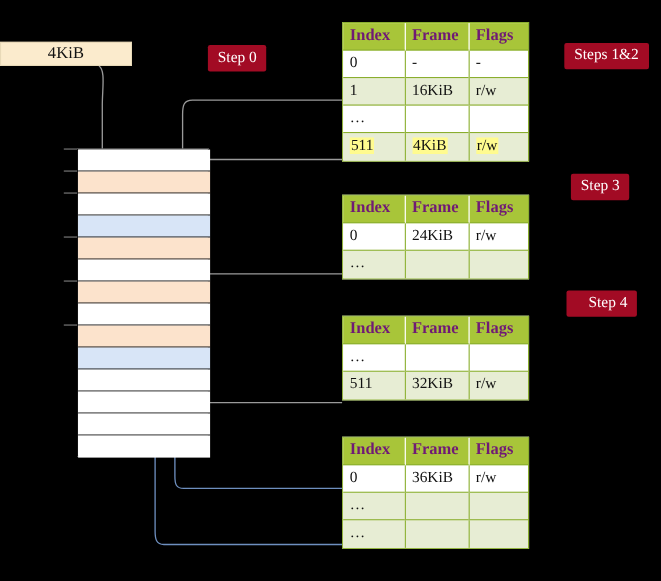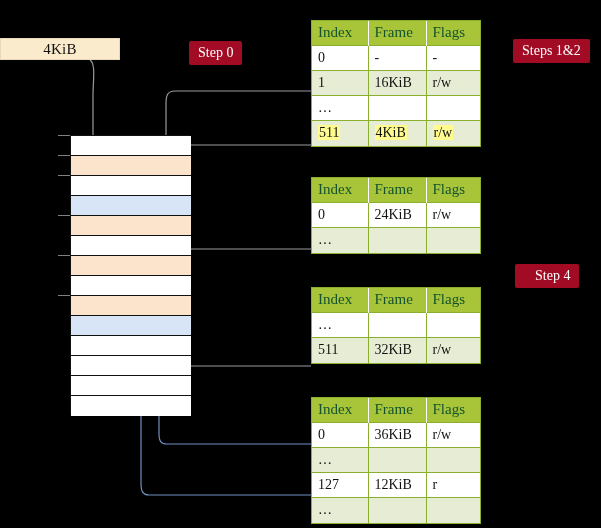--- a/index.html
+++ b/index.html
@@ -100,23 +100,23 @@
     border-collapse: collapse;
     background: #ffffff;
   }
   .ptable table {
     border-collapse: collapse;
     width: 168px;
     table-layout: fixed;
   }
   .ptable th {
     background: #A8C539;
-    color: #14532d;
+    color: #701a75;
     font-size: 15px;
-    font-weight: normal;
+    font-weight: bold;
     text-align: left;
     padding: 3px 6px 4px 6px;
     border-right: 1px solid #FFFFFF;
     height: 20px;
     box-sizing: border-box;
   }
   .ptable th:last-child { border-right: none; }
   .ptable td {
     font-size: 14px;
     color: #111111;
@@ -190,20 +190,21 @@
       <path d="M311,495 L149,495 C142,495 141,490 141,483 L141,210" stroke="#6E8FBF" stroke-width="1.2" fill="none" marker-end="url(#arrowBlueUp)"></path>
     </g>
   </svg>
 
   <div class="kib-tag">
     <span>4KiB</span>
   </div>
 
   <div class="pill pill-step0">Step 0</div>
   <div class="pill pill-steps12">Steps 1&amp;2</div>
+  <div class="pill pill-step3">Step 3</div>
   <div class="pill pill-step4">Step 4</div>
 
   <div id="memcol" class="memcol">
       <div class="memrow" style="top: 0px;"></div>
       <div class="memrow orange" style="top: 20px;"></div>
       <div class="memrow" style="top: 40px;"></div>
       <div class="memrow blue" style="top: 60px;"></div>
       <div class="memrow orange" style="top: 80px;"></div>
       <div class="memrow" style="top: 100px;"></div>
       <div class="memrow orange" style="top: 120px;"></div>
@@ -336,25 +337,20 @@
           <tr class="plain">
             <td>0</td>
             <td>36KiB</td>
             <td>r/w</td>
           </tr>
           <tr class="alt">
             <td class="ellip">…</td>
             <td>&nbsp;</td>
             <td>&nbsp;</td>
           </tr>
-          <tr class="plain">
-            <td>127</td>
-            <td>12KiB</td>
-            <td>r</td>
-          </tr>
           <tr class="alt">
             <td class="ellip">…</td>
             <td>&nbsp;</td>
             <td>&nbsp;</td>
           </tr>
         </tbody>
       </table>
     </div>
 
 </div>

